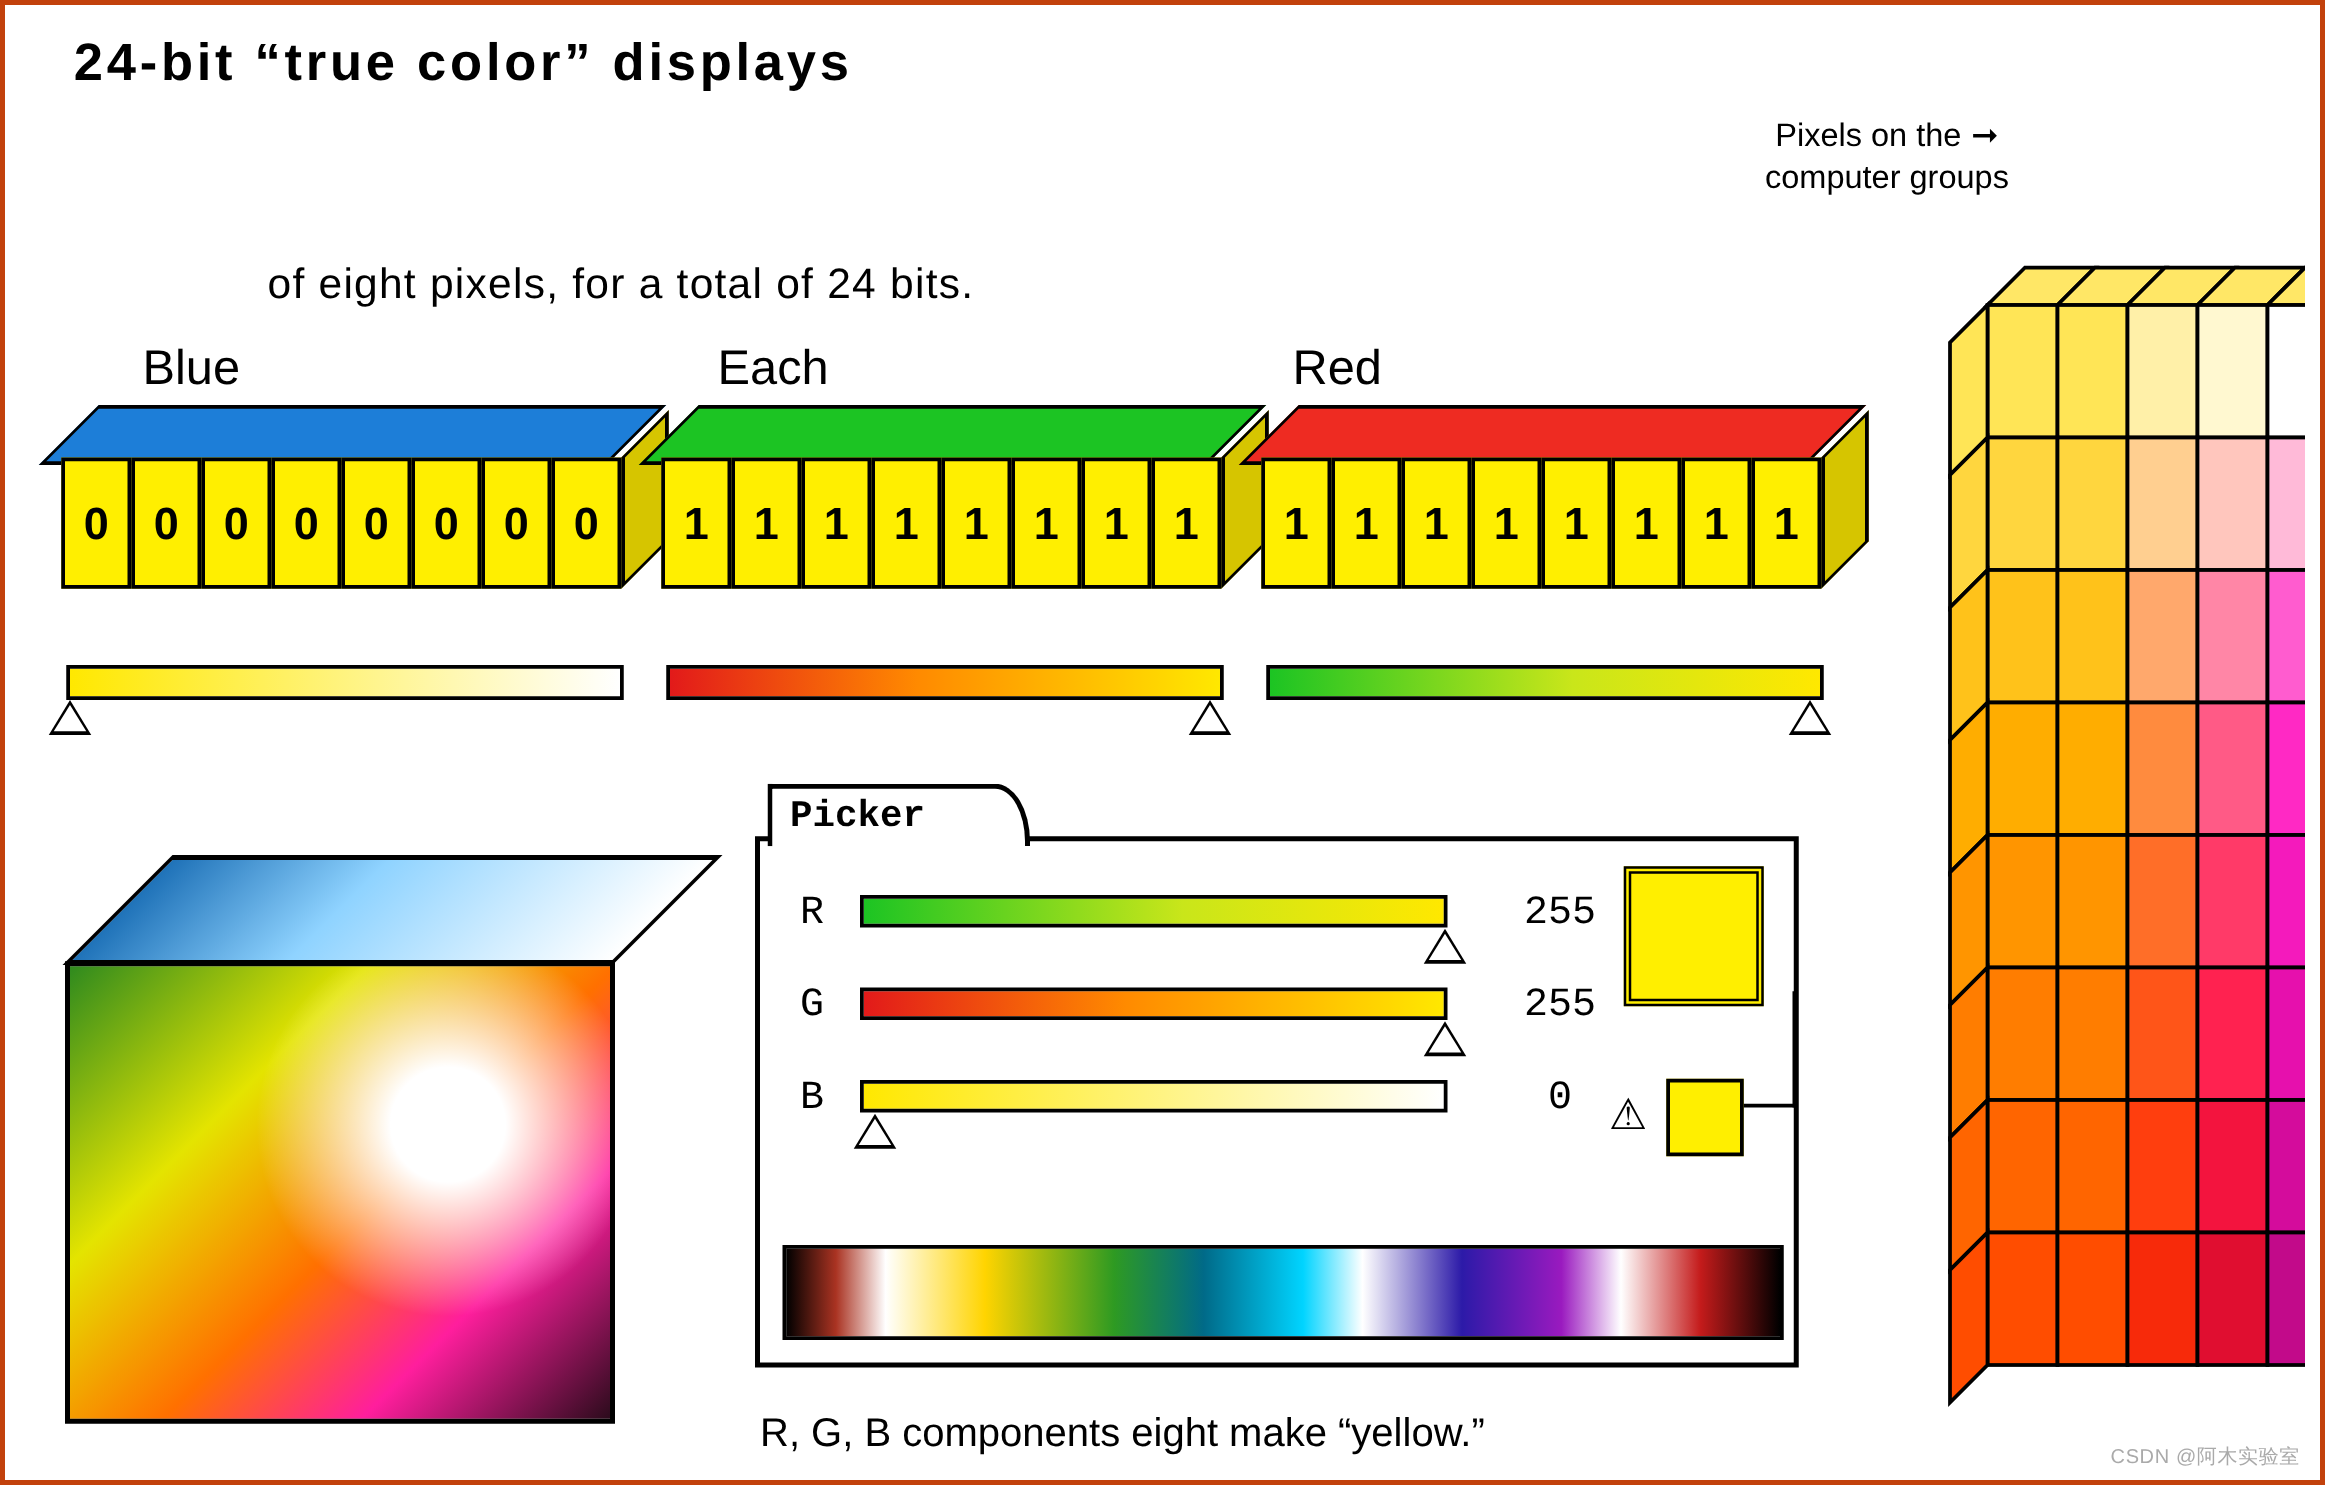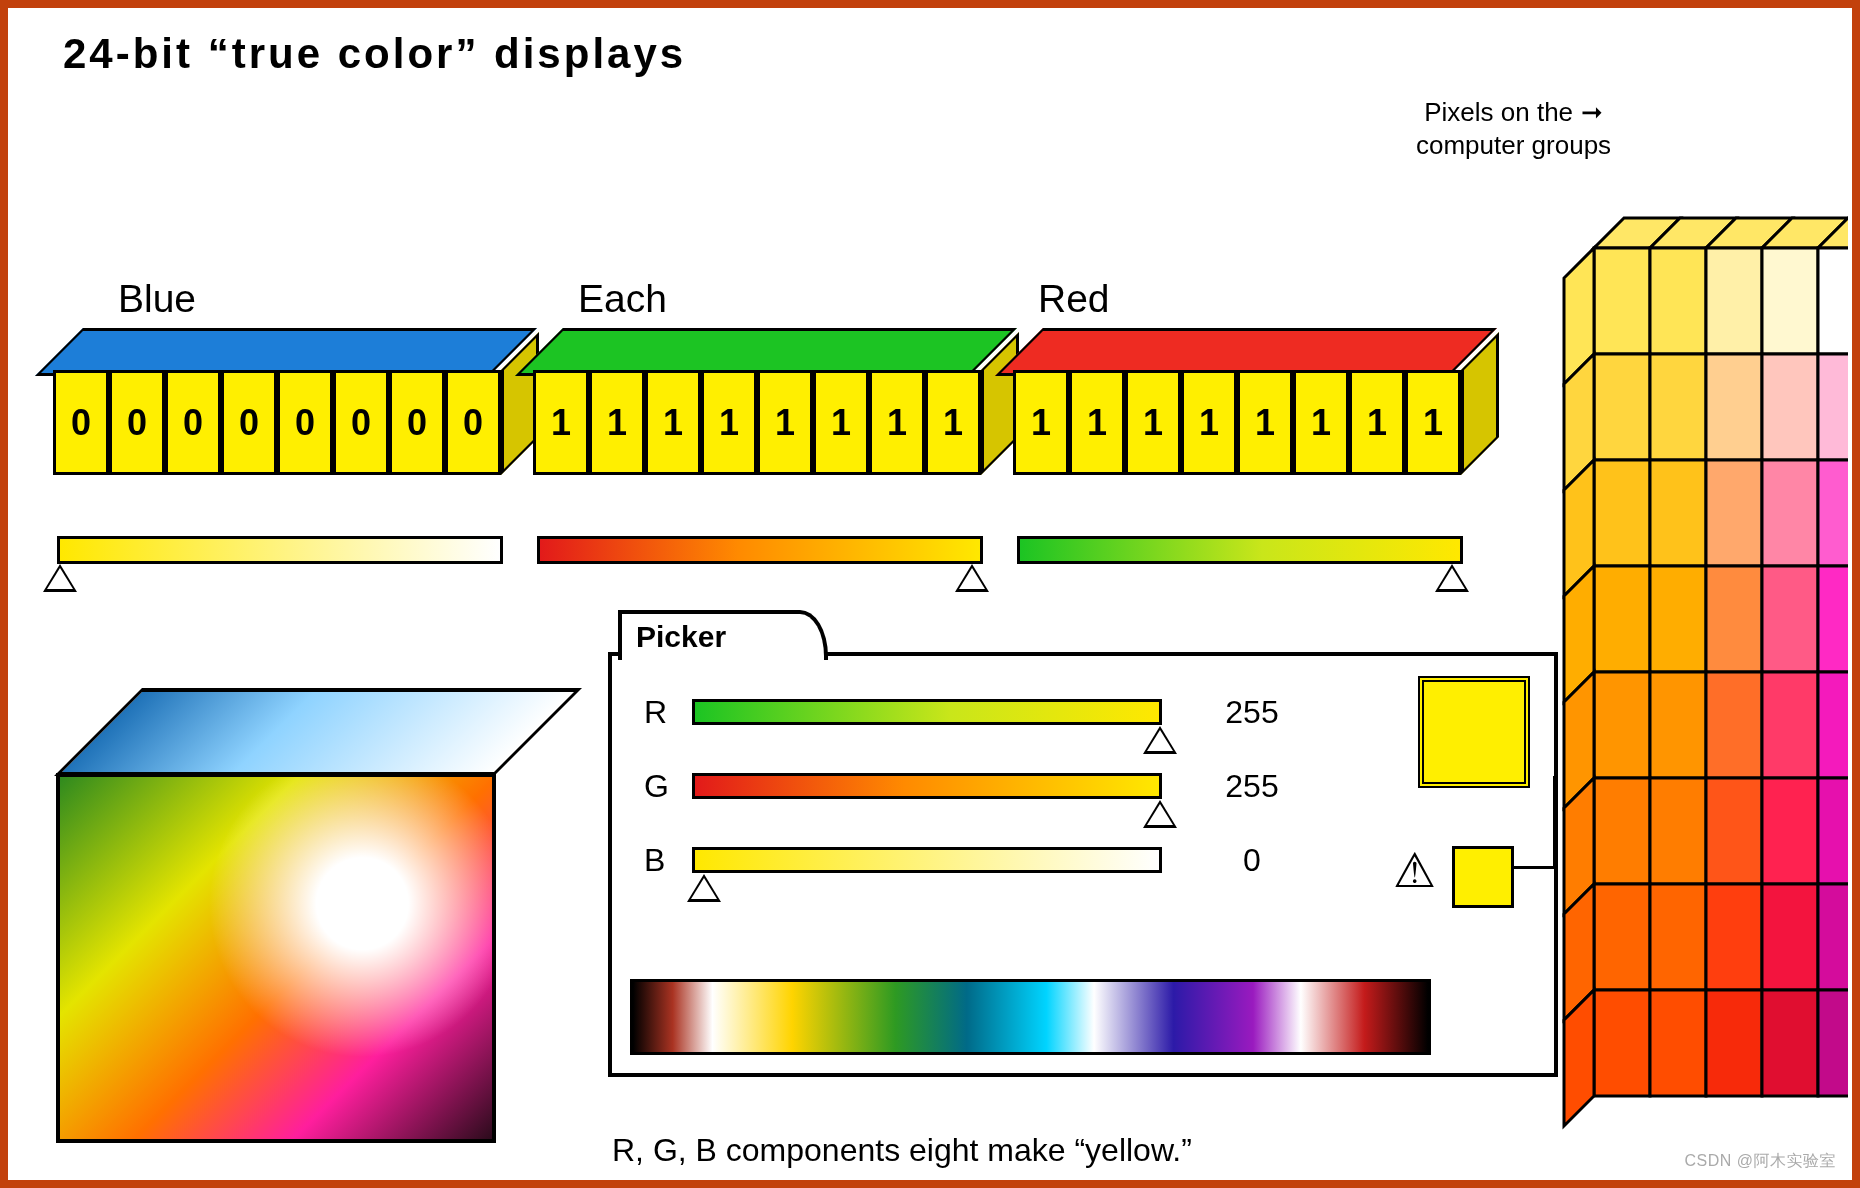--- a/index.html
+++ b/index.html
@@ -3,21 +3,21 @@
 <meta charset="utf-8">
 <style>
   body {
     margin: 0;
     background: #fff;
     font-family: "Comic Sans MS", "Chalkboard SE", "Marker Felt", sans-serif;
   }
   .frame {
     width: 1860px;
     height: 1188px;
-    border: 8px solid #c2410c;
+    border: 4px solid #c2410c;
     box-sizing: border-box;
     position: relative;
     background: #fff;
   }
   .title {
     position: absolute;
     left: 55px; top: 22px;
     font-size: 42px;
     font-weight: 900;
     letter-spacing: 3px;
@@ -60,21 +60,21 @@
     border:4px solid #000; box-sizing:border-box;
   }
   .cube .face-top {
     position:absolute; left:42px; top:0; width:440px; height:88px;
     transform: skewX(-45deg);
     background: linear-gradient(90deg, #1f72b8 0%, #8fd3ff 40%, #fff 100%);
     border:4px solid #000; box-sizing:border-box;
   }
 
   
-  .picker { position:absolute; left:600px; top:644px; width:950px; height:425px; border:4px solid #000; box-sizing:border-box; }
+  .picker { position:absolute; left:600px; top:665px; width:835px; height:425px; border:4px solid #000; box-sizing:border-box;font-family:Liberation Mono, monospace; }
   .picker .tab { position:absolute; left:6px; top:-46px; width:210px; height:50px; border:4px solid #000; border-bottom:none; background:#fff; box-sizing:border-box; border-top-right-radius:28px 46px; font-size:30px; font-weight:700; padding:6px 14px;}
   .picker .row { position:absolute; left:32px; width:770px; height:40px; display:flex; align-items:center; }
   .picker .row .lab { width:48px; font-size:32px; }
   .picker .row .sl { width:470px; height:26px; border:3px solid #000; box-sizing:border-box; position:relative;}
   .picker .row .val { width:100px; font-size:32px; text-align:center; margin-left:40px;}
   .picker .row .tri-out { left: var(--tx); top:26px; }
   .picker .swatch-big { position:absolute; right:24px; top:20px; width:100px; height:100px; border:6px double #000; background:#ffef00;}
   .picker .swatch-small { position:absolute; right:40px; top:190px; width:56px; height:56px; border:3px solid #000; background:#ffef00;}
   .picker .warn { position:absolute; right:118px; top:186px; font-size:48px; }
   .picker .wire { position:absolute; right:-2px; top:120px; width:86px; height:90px; border-right:3px solid #000; border-bottom:3px solid #000;}
@@ -90,20 +90,21 @@
 
   .watermark { position:absolute; right:16px; bottom:8px; font-family: Arial, sans-serif; font-size:16px; color:#aaa; letter-spacing:0.5px;}
 </style>
 </head>
 <body>
 
 <div class="frame">
   <div class="title">24-bit “true color” displays</div>
   <div class="subtitle">
     <br>
+    <span>of eight pixels, for a total of 24 bits.</span>
   </div>
 
   <div class="ch-label" style="left:110px; top:269px;">Blue</div>
   <div class="ch-label" style="left:570px; top:269px;">Each</div>
   <div class="ch-label" style="left:1030px;top:269px;">Red</div>
 
   <div class="bitgroups" id="bitgroups">
       <div class="group" style="left: 0px; width: 460px;">
         <div class="top-strip" style="width: 448px; background: rgb(29, 126, 216);"></div>
         <div class="bits">

